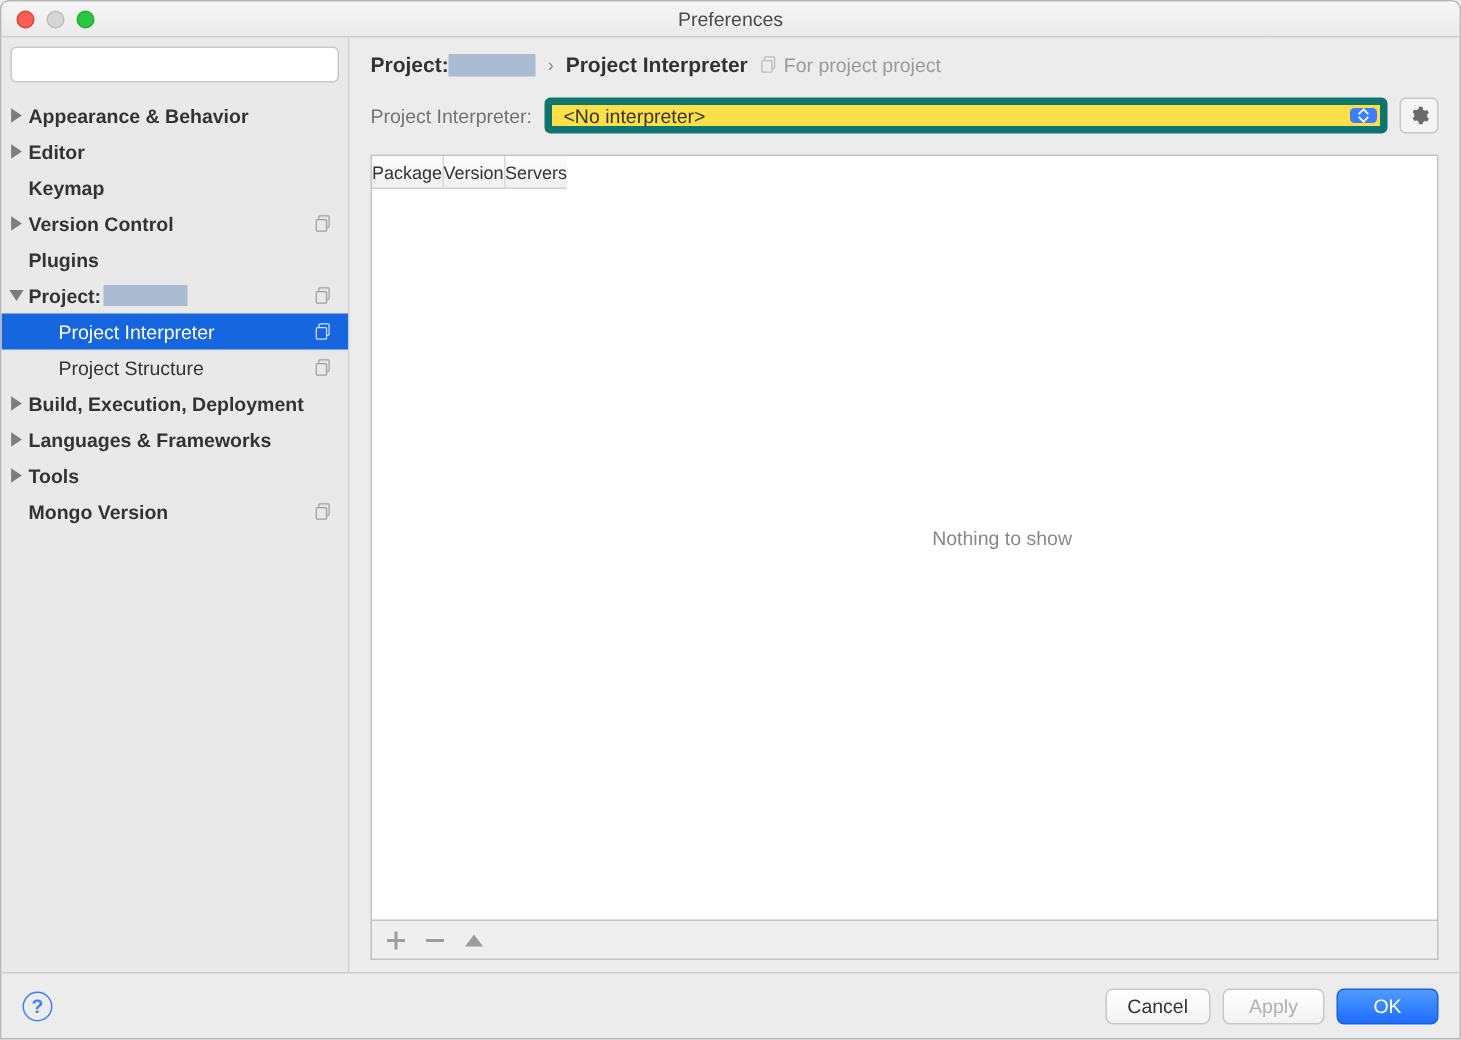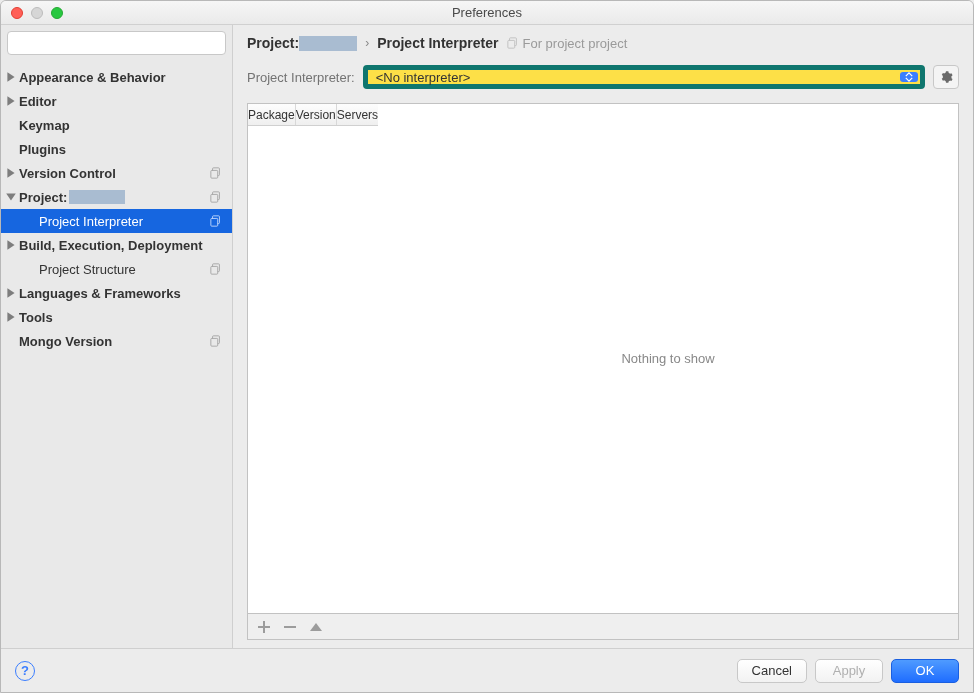--- a/index.html
+++ b/index.html
@@ -233,68 +233,68 @@
               <path d="M2 1 L8 5 L2 9 Z" fill="currentColor"></path>
             </svg></span>
         <span class="label">Editor</span>
       </div>
 
       <div class="tree-item bold noarrow">
         <span class="arrow"></span>
         <span class="label">Keymap</span>
       </div>
 
+      <div class="tree-item bold">
+        <span class="arrow"><svg viewBox="0 0 10 10">
+              <path d="M2 1 L8 5 L2 9 Z" fill="currentColor"></path>
+            </svg></span>
+        <span class="label">Version Control</span>
+        <span class="copy-icn"><svg viewBox="0 0 14 14">
+              <rect x="3" y="1" width="8" height="9" rx="1" fill="none" stroke="currentColor"></rect>
+              <rect x="1" y="4" width="8" height="9" rx="1" fill="#e9e9e9" stroke="currentColor"></rect>
+            </svg></span>
+      </div>
+
       <div class="tree-item bold noarrow">
         <span class="arrow"></span>
         <span class="label">Plugins</span>
       </div>
 
       <div class="tree-item bold">
         <span class="arrow"><svg viewBox="0 0 10 10">
-              <path d="M2 1 L8 5 L2 9 Z" fill="currentColor"></path>
-            </svg></span>
-        <span class="label">Version Control</span>
-        <span class="copy-icn"><svg viewBox="0 0 14 14">
-              <rect x="3" y="1" width="8" height="9" rx="1" fill="none" stroke="currentColor"></rect>
-              <rect x="1" y="4" width="8" height="9" rx="1" fill="#e9e9e9" stroke="currentColor"></rect>
-            </svg></span>
-      </div>
-
-      <div class="tree-item bold">
-        <span class="arrow"><svg viewBox="0 0 10 10">
               <path d="M1 2 L9 2 L5 8 Z" fill="currentColor"></path>
             </svg></span>
         <span class="label"><span>Project:</span><span class="proj-name-mask"></span></span>
         <span class="copy-icn"><svg viewBox="0 0 14 14">
               <rect x="3" y="1" width="8" height="9" rx="1" fill="none" stroke="currentColor"></rect>
               <rect x="1" y="4" width="8" height="9" rx="1" fill="#e9e9e9" stroke="currentColor"></rect>
             </svg></span>
       </div>
 
       <div class="tree-item sub2 selected">
         <span class="label">Project Interpreter</span>
         <span class="copy-icn"><svg viewBox="0 0 14 14">
               <rect x="3" y="1" width="8" height="9" rx="1" fill="none" stroke="currentColor"></rect>
               <rect x="1" y="4" width="8" height="9" rx="1" fill="#1666e0" stroke="currentColor"></rect>
             </svg></span>
       </div>
 
-      <div class="tree-item bold">
-        <span class="arrow"><svg viewBox="0 0 10 10">
-              <path d="M2 1 L8 5 L2 9 Z" fill="currentColor"></path>
-            </svg></span>
-        <span class="label">Build, Execution, Deployment</span>
-      </div>
-
       <div class="tree-item sub2">
         <span class="label">Project Structure</span>
         <span class="copy-icn"><svg viewBox="0 0 14 14">
               <rect x="3" y="1" width="8" height="9" rx="1" fill="none" stroke="currentColor"></rect>
               <rect x="1" y="4" width="8" height="9" rx="1" fill="#e9e9e9" stroke="currentColor"></rect>
             </svg></span>
+      </div>
+
+      <div class="tree-item bold">
+        <span class="arrow"><svg viewBox="0 0 10 10">
+              <path d="M2 1 L8 5 L2 9 Z" fill="currentColor"></path>
+            </svg></span>
+        <span class="label">Build, Execution, Deployment</span>
       </div>
 
       <div class="tree-item bold">
         <span class="arrow"><svg viewBox="0 0 10 10">
               <path d="M2 1 L8 5 L2 9 Z" fill="currentColor"></path>
             </svg></span>
         <span class="label">Languages &amp; Frameworks</span>
       </div>
 
       <div class="tree-item bold">

